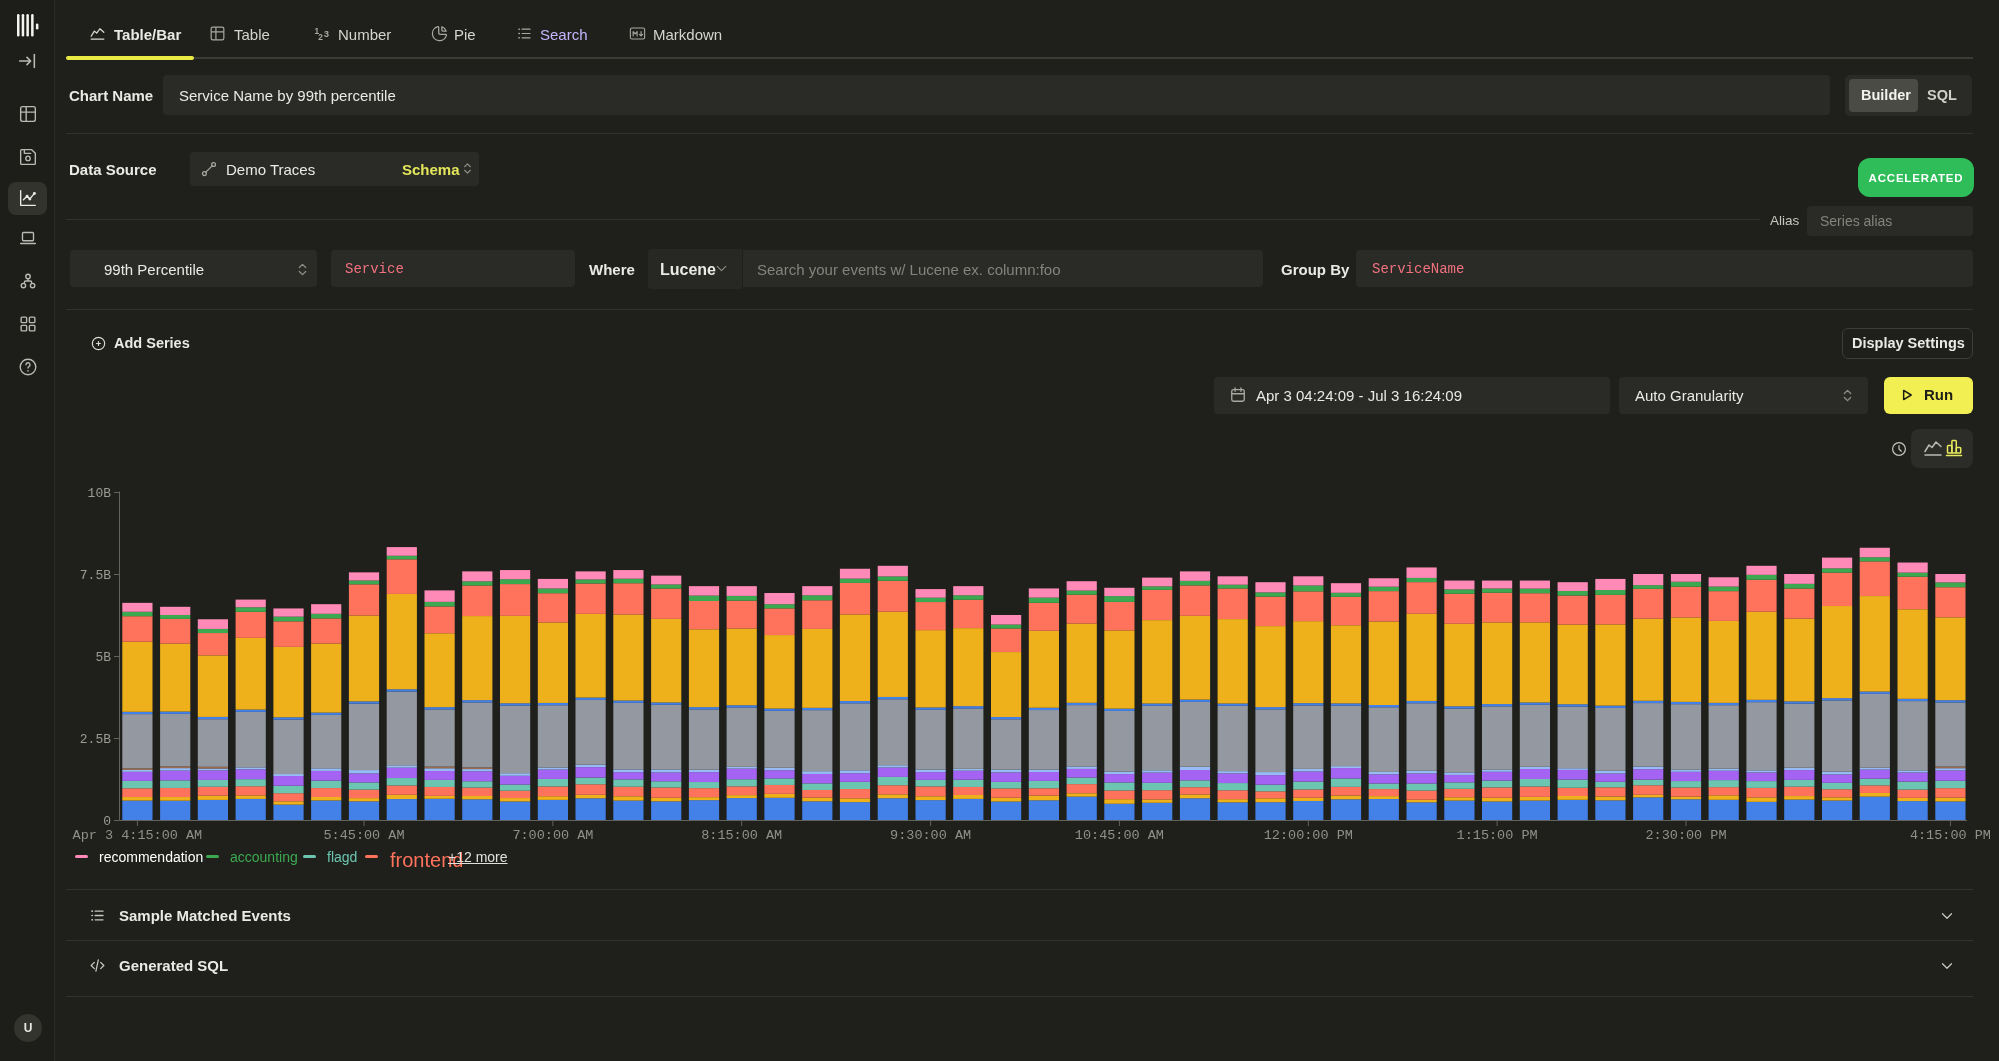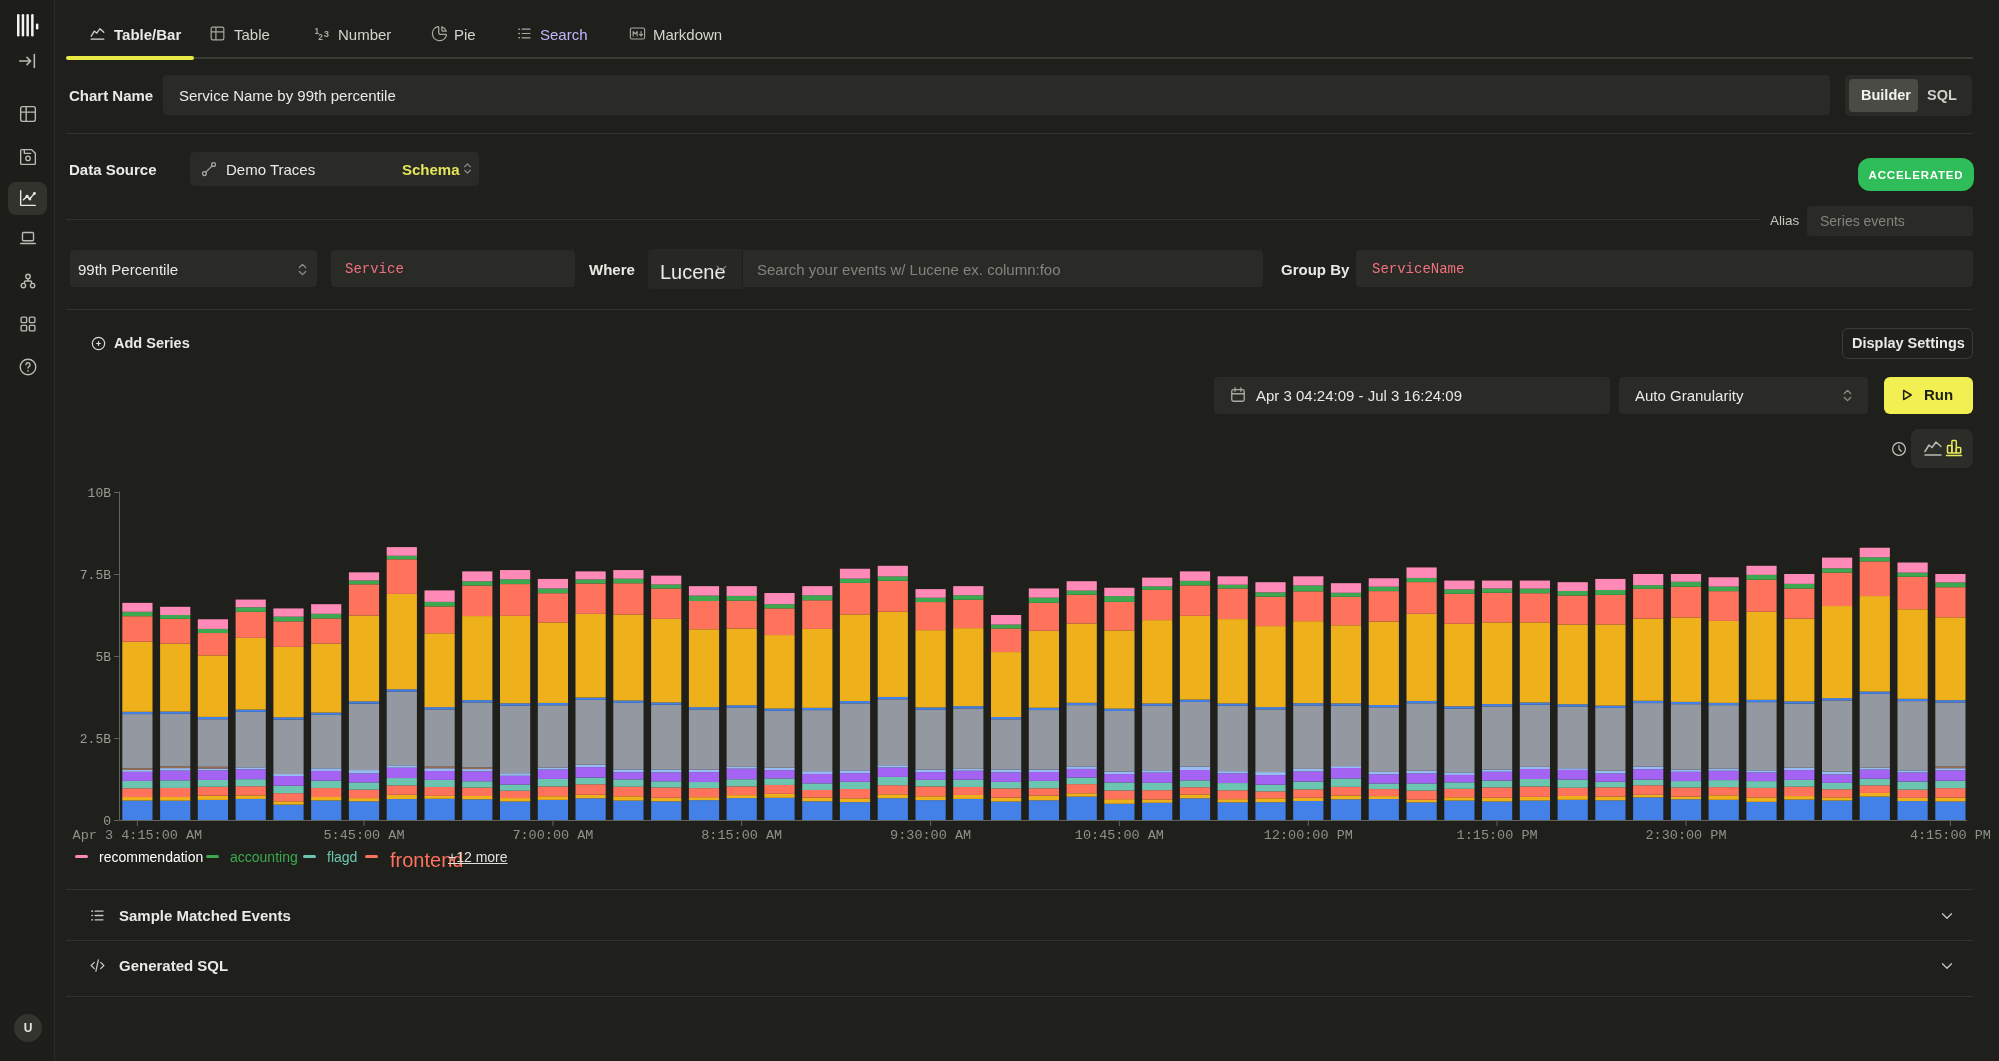--- a/index.html
+++ b/index.html
@@ -109,36 +109,36 @@
       <circle cx="6.5" cy="17.5" r="2.3" stroke="#a7a9a2" stroke-width="1.5"></circle>
       <circle cx="17.5" cy="6.5" r="2.3" stroke="#a7a9a2" stroke-width="1.5"></circle>
       <path d="M8.2 15.8 15.8 8.2" stroke="#a7a9a2" stroke-width="1.5" stroke-linecap="round" stroke-linejoin="round" fill="none"></path>
     </svg>
     <div class="abs" style="left:226px;top:161px;font-size:15px;color:#e9eae5">Demo Traces</div>
     <div class="abs" style="left:402px;top:161px;font-size:15px;font-weight:700;color:#e3e55a">Schema</div>
     <svg style="position:absolute;left:459px;top:160px" width="17" height="17" viewBox="0 0 24 24" fill="none">
       <path d="M8 9.5 12 5.5l4 4" stroke="#8b8d85" stroke-width="1.7" stroke-linecap="round" stroke-linejoin="round" fill="none"></path>
       <path d="M8 14.5l4 4 4-4" stroke="#8b8d85" stroke-width="1.7" stroke-linecap="round" stroke-linejoin="round" fill="none"></path>
     </svg>
-    <div class="abs" style="left:1858px;top:158px;width:116px;height:33px;background:#2ebd58;border-radius:12px;color:#fff;font-size:11.5px;font-weight:700;letter-spacing:0.8px;display:flex;align-items:center;justify-content:center">ACCELERATED</div>
+    <div class="abs" style="left:1858px;top:158px;width:116px;height:39px;background:#2ebd58;border-radius:12px;color:#fff;font-size:11.5px;font-weight:700;letter-spacing:0.8px;display:flex;align-items:center;justify-content:center">ACCELERATED</div>
     <div class="hr" style="left:66px;top:219px;width:1694px"></div>
     <div class="abs" style="left:1770px;top:213px;font-size:13.5px;color:#c6c7c1">Alias</div>
     <div class="inp" style="left:1807px;top:206px;width:166px;height:30px"></div>
-    <div class="abs" style="left:1820px;top:213px;font-size:14px;color:#82847e">Series events</div>
+    <div class="abs" style="left:1820px;top:213px;font-size:14px;color:#82847e">Series alias</div>
     <div class="inp" style="left:70px;top:250px;width:247px;height:37px"></div>
-    <div class="abs" style="left:78px;top:261px;font-size:15px;color:#e9eae5">99th Percentile</div>
+    <div class="abs" style="left:104px;top:261px;font-size:15px;color:#e9eae5">99th Percentile</div>
     <svg style="position:absolute;left:293px;top:260px" width="19" height="19" viewBox="0 0 24 24" fill="none">
       <path d="M8 9.5 12 5.5l4 4" stroke="#8b8d85" stroke-width="1.7" stroke-linecap="round" stroke-linejoin="round" fill="none"></path>
       <path d="M8 14.5l4 4 4-4" stroke="#8b8d85" stroke-width="1.7" stroke-linecap="round" stroke-linejoin="round" fill="none"></path>
     </svg>
     <div class="inp" style="left:331px;top:250px;width:244px;height:37px"></div>
     <div class="abs mono" style="left:345px;top:261px;font-size:14px;color:#f0717e">Service</div>
     <div class="lbl" style="left:589px;top:261px">Where</div>
     <div class="abs" style="left:648px;top:249px;width:94px;height:40px;background:#272823;border-radius:4px 0 0 4px"></div>
-    <div class="abs" style="left:660px;top:261px;font-size:20px;color:#e9eae5;font-weight:400">Lucene</div>
+    <div class="abs" style="left:660px;top:261px;font-size:16px;color:#e9eae5;font-weight:700">Lucene</div>
     <svg style="position:absolute;left:713px;top:260px" width="17" height="17" viewBox="0 0 24 24" fill="none">
       <path d="M6 9l6 6 6-6" stroke="#8b8d85" stroke-width="1.7" stroke-linecap="round" stroke-linejoin="round" fill="none"></path>
     </svg>
     <div class="inp" style="left:743px;top:250px;width:520px;height:37px;border-radius:0 4px 4px 0"></div>
     <div class="abs" style="left:757px;top:261px;font-size:15px;color:#82847e">Search your events w/ Lucene ex. column:foo</div>
     <div class="lbl" style="left:1281px;top:261px">Group By</div>
     <div class="inp" style="left:1356px;top:250px;width:617px;height:37px"></div>
     <div class="abs mono" style="left:1372px;top:261px;font-size:14px;color:#f0717e">ServiceName</div>
     <div class="hr" style="left:66px;top:309px;width:1907px"></div>
     <svg style="position:absolute;left:89px;top:334px" width="19" height="19" viewBox="0 0 24 24" fill="none">

